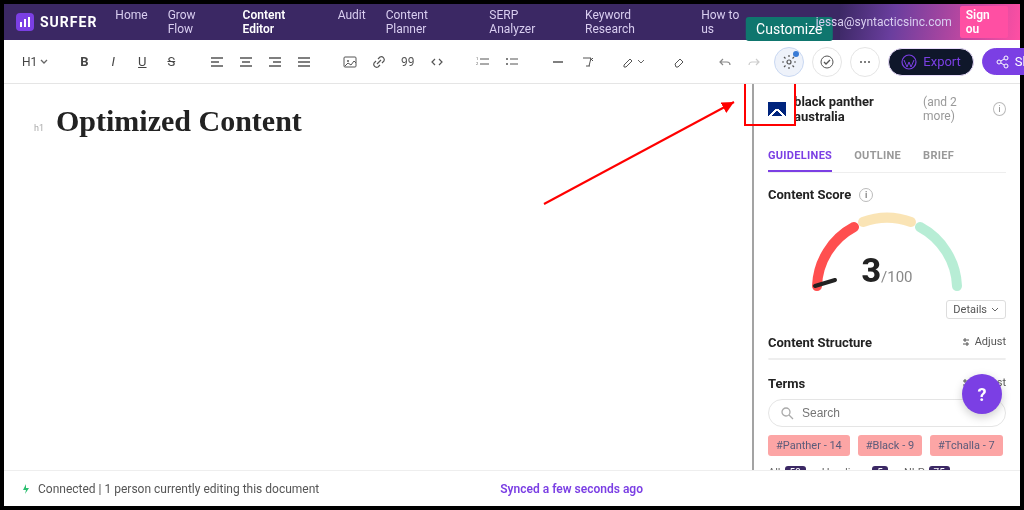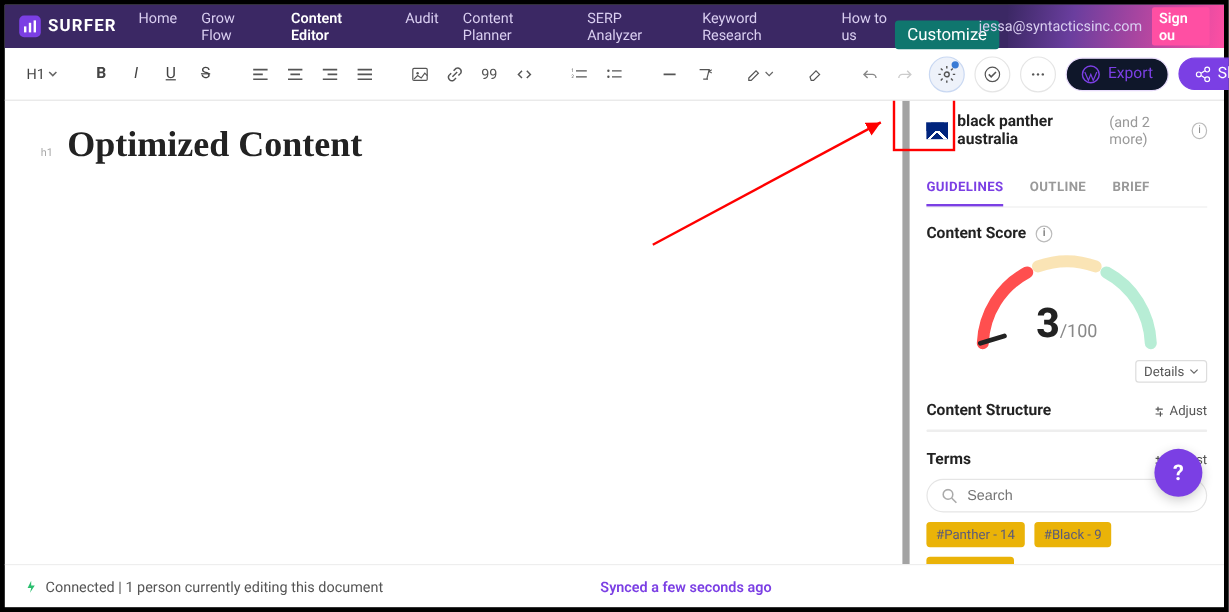--- a/index.html
+++ b/index.html
@@ -33,49 +33,49 @@
   .tooltip { position:absolute; top:-6px; left:50%; transform:translate(-50%,-100%); background:#0f766e; color:#fff; font-size:14px; padding:4px 10px; border-radius:3px; white-space:nowrap;}
   .highlight-box { position:absolute; border:2px solid #ff0000; pointer-events:none;}
   .arrow-svg { position:absolute; pointer-events:none;}
 
   
   .main { flex:1; display:flex; overflow:hidden; position:relative;}
   .editor { flex:1; padding: 20px 30px; position:relative; overflow:hidden;}
   .doc-title { display:flex; align-items:baseline; gap:12px;}
   .doc-title .lbl { font-size:9px; color:#aaa; }
   .doc-title h1 { font-family: Georgia, "Times New Roman", serif; font-size:30px; font-weight:600; color:#222;}
-  .sidebar { width:268px; border-left:6px solid #a3a3a3; display:flex; flex-direction:column; padding: 10px 14px 0 14px; overflow:hidden;}
+  .sidebar { width:268px; border-left:2px solid #a3a3a3; display:flex; flex-direction:column; padding: 10px 14px 0 14px; overflow:hidden;}
   .kw-row { display:flex; align-items:center; gap:8px; padding-bottom:10px; border-bottom:1px solid transparent;}
   .flag { width:20px; height:14px; background:#00247d; position:relative; display:inline-block;}
   .flag::before{content:"";position:absolute;inset:0;background:
     linear-gradient(to bottom,#00247d 0 50%, transparent 50%),
     radial-gradient(circle at 25% 25%, #fff 1px, transparent 1px),
     linear-gradient(45deg, transparent 45%, #fff 45% 55%, transparent 55%),
     linear-gradient(-45deg, transparent 45%, #fff 45% 55%, transparent 55%);}
   .kw-text { font-weight:700; font-size:13px; color:#222;}
   .kw-more { color:#999; font-size:12px;}
   .info-icn{ width:14px; height:14px; border:1px solid #bbb; border-radius:50%; display:inline-flex; align-items:center; justify-content:center; font-size:9px; color:#888; margin-left:auto;}
   .tabs { display:flex; gap:22px; border-bottom:1px solid #eee; margin-top:6px;}
   .tab { padding:8px 0; font-size:11px; font-weight:700; letter-spacing:.3px; color:#999; cursor:pointer;}
   .tab.active { color:#7b3fe4; border-bottom:2px solid #7b3fe4;}
   .section-title { font-size:13px; font-weight:700; margin-top:14px; display:flex; align-items:center; gap:6px; color:#222;}
   .gauge-wrap { display:flex; flex-direction:column; align-items:center; margin-top:4px;}
   .gauge { width:180px; height:90px; position:relative;}
   .score-num { font-size:34px; font-weight:800; color:#222;}
   .score-den { font-size:15px; color:#888;}
   .details-btn { margin-left:auto; font-size:11px; border:1px solid #ddd; border-radius:3px; padding:2px 6px; display:flex; align-items:center; gap:4px; color:#555; cursor:pointer;}
-  .row-head { display:flex; align-items:center; justify-content:space-between; margin-top:16px;}
+  .row-head { display:flex; align-items:flex-start; justify-content:space-between; margin-top:16px;}
   .adjust { font-size:11px; color:#555; display:flex; align-items:center; gap:4px; cursor:pointer;}
   .struct-grid { display:flex; border:1px solid #eee; border-radius:4px; margin-top:8px; overflow:hidden;}
   .struct-col { flex:1; text-align:center; padding:6px 2px; border-left:1px solid #eee; }
   .struct-col:first-child{border-left:none;}
   .search-box { margin-top:8px; border:1px solid #e5e5e5; border-radius:18px; padding:6px 12px; display:flex; align-items:center; gap:8px; color:#888;}
   .search-box input { border:none; outline:none; font-size:12px; flex:1;}
   .chips { display:flex; gap:8px; margin-top:8px; flex-wrap:wrap;}
-  .chip { font-size:11px; background:#eab308; border-radius:3px; padding:4px 8px; color:#5b5b7a;}
+  .chip { font-size:11px; background:#fca5a5; border-radius:3px; padding:4px 8px; color:#5b5b7a;}
   .filters { display:flex; gap:16px; margin-top:10px; font-size:11px; align-items:center;}
   .filters .f { display:flex; align-items:center; gap:4px; color:#666;}
   .filters .badge { background:#3b2864; color:#fff; border-radius:3px; padding:1px 5px; font-size:10px;}
   .help-fab { position:absolute; right:18px; bottom:56px; width:40px; height:40px; border-radius:50%; background:#7b3fe4; color:#fff; display:flex; align-items:center; justify-content:center; font-size:18px; font-weight:700; cursor:pointer; box-shadow:0 3px 10px rgba(0,0,0,.2);}
   
   .footer { height:36px; border-top:1px solid #eee; display:flex; align-items:center; padding:0 16px; font-size:12px; color:#555;}
   .footer .left { display:flex; align-items:center; gap:6px; color:#2bbf6f;}
   .footer .left .txt{ color:#555;}
   .footer .mid { margin-left:auto; margin-right:auto; color:#7b3fe4; font-weight:600;}
   svg { display:block;}

